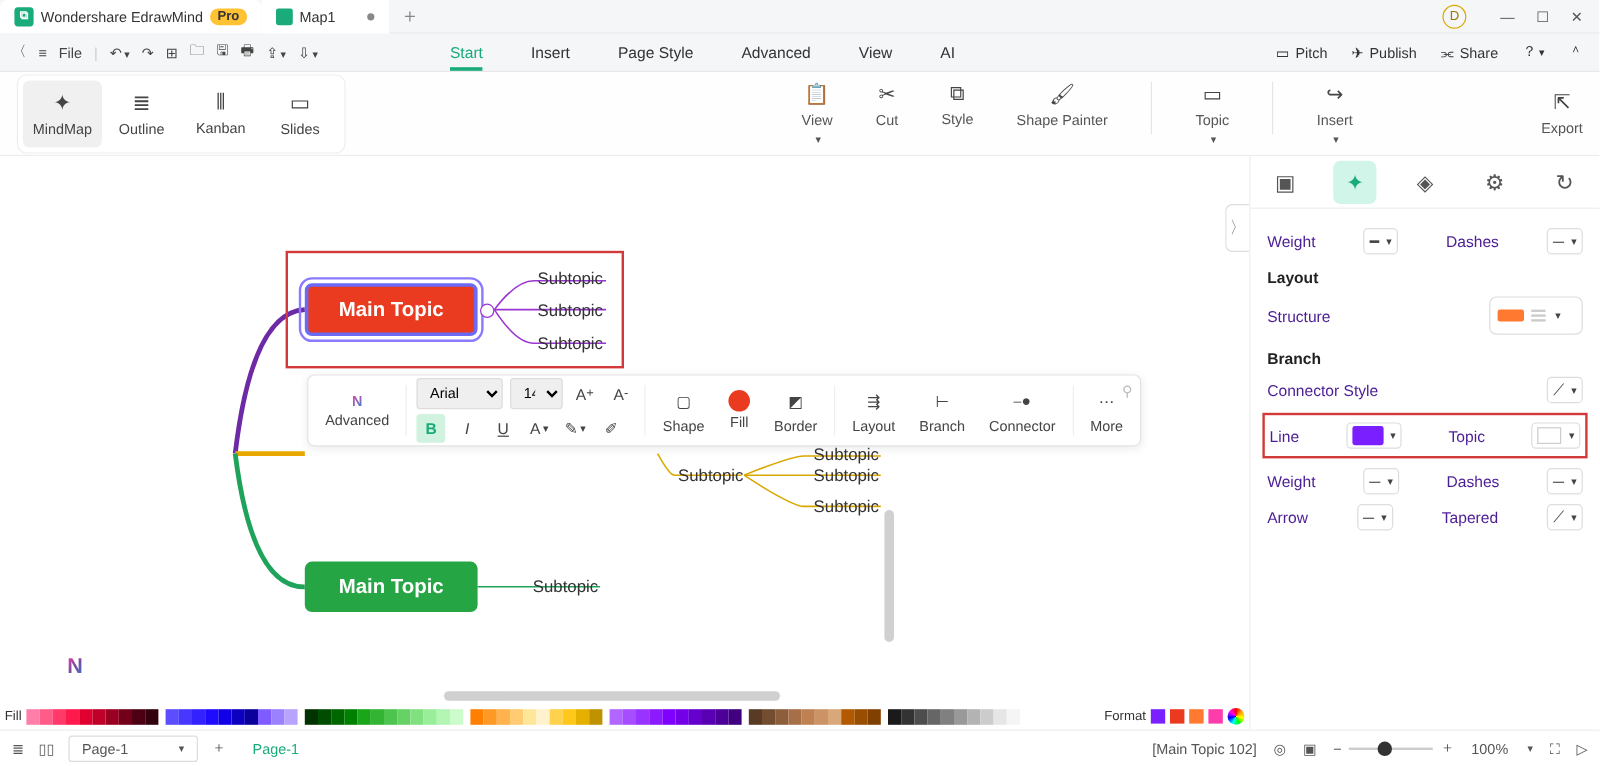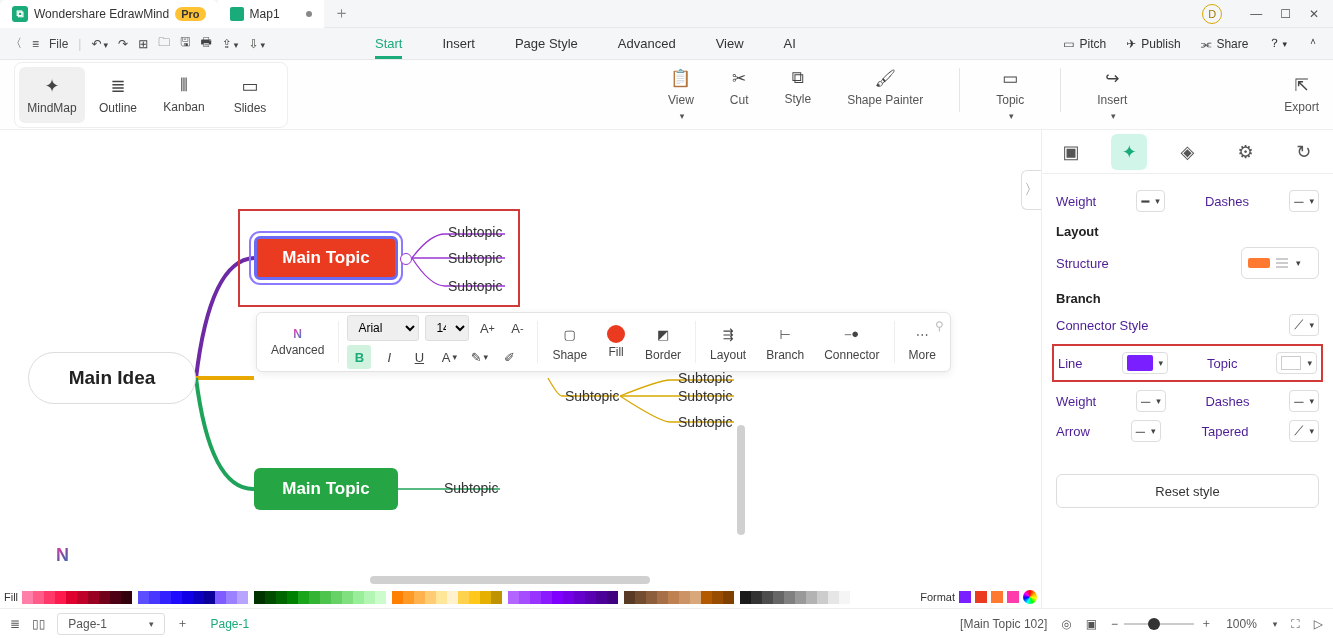--- a/index.html
+++ b/index.html
@@ -226,21 +226,20 @@
     <path d="M398 359 L 440 359 L 500 359" stroke="#1fa35a" stroke-width="1.3" fill="none"></path>
   </svg>
 
   <div class="selection-box"></div>
   <div class="main-topic-red">Main Topic</div>
   <div class="node-port"></div>
   <div class="subtopic" style="left:448px;top:94px">Subtopic</div>
   <div class="subtopic" style="left:448px;top:120px">Subtopic</div>
   <div class="subtopic" style="left:448px;top:148px">Subtopic</div>
 
-  <div class="main-idea">Main Idea</div>
 
   <div class="subtopic" style="left:565px;top:258px">Subtopic</div>
   <div class="subtopic" style="left:678px;top:240px">Subtopic</div>
   <div class="subtopic" style="left:678px;top:258px">Subtopic</div>
   <div class="subtopic" style="left:678px;top:284px">Subtopic</div>
 
   <div class="main-topic-green">Main Topic</div>
   <div class="subtopic" style="left:444px;top:350px">Subtopic</div>
 
   <div class="floating-toolbar">
@@ -358,21 +357,20 @@
       <span class="rp-label">Dashes</span>
       <div class="line-ctl">─ <span class="caret-down">▾</span></div>
     </div>
     <div class="rp-row">
       <span class="rp-label">Arrow</span>
       <div class="line-ctl">─ <span class="caret-down">▾</span></div>
       <span class="rp-label">Tapered</span>
       <div class="line-ctl">⟋ <span class="caret-down">▾</span></div>
     </div>
   </div>
-  <div class="reset-btn">Reset style</div>
 </div>
 
 <div class="color-bar">
   <span class="fill-lbl">Fill</span>
   <div id="swatch-container" style="display:flex">
       <div class="swatch" style="background: rgb(255, 127, 168);"></div>
       <div class="swatch" style="background: rgb(255, 92, 138);"></div>
       <div class="swatch" style="background: rgb(255, 58, 107);"></div>
       <div class="swatch" style="background: rgb(255, 26, 77);"></div>
       <div class="swatch" style="background: rgb(224, 0, 48);"></div>

